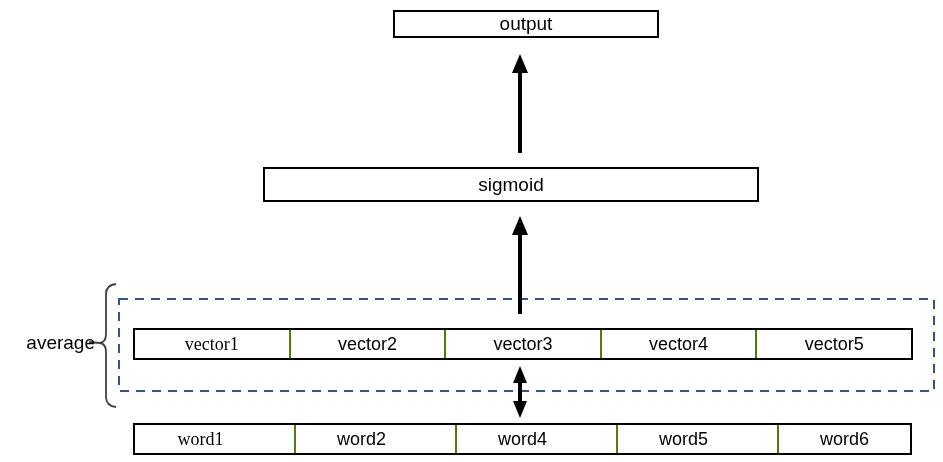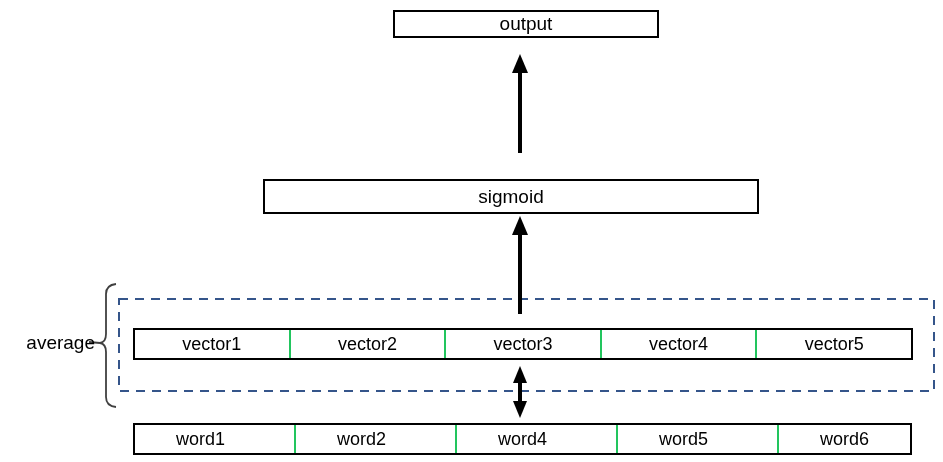--- a/index.html
+++ b/index.html
@@ -6,32 +6,32 @@
   .canvas {
     position:relative; width:943px; height:462px; background:#ffffff;
     font-family:"Liberation Sans", sans-serif; color:#000; overflow:hidden;padding-left:44px;
   }
   .box {
     position:absolute; box-sizing:border-box; border:2px solid #000000;
     background:#ffffff; display:flex; align-items:center; justify-content:center;
     font-size:19px;
   }
   .box-output  { left:393px; top:10px;  width:266px; height:28px; }
-  .box-sigmoid { left:263px; top:179px; width:496px; height:35px; }
+  .box-sigmoid { left:263px; top:167px; width:496px; height:35px; }
   .row {
     position:absolute; box-sizing:border-box; border:2px solid #000000;
     background:#ffffff; display:flex;
   }
   .row-vectors { left:133px; top:328px; width:780px; height:32px; }
   .row-words   { left:133px; top:423px; width:779px; height:32px;gap:28px; }
   .cell {
     flex:1; display:flex; align-items:center; justify-content:center;
-    font-size:18px; border-left:2px solid #22c55e; box-sizing:border-box;
+    font-size:18px; border-left:2px solid #4d7c0f; box-sizing:border-box;
   }
-  .cell:first-child { border-left:none; }
+  .cell:first-child { border-left:none;font-family:Liberation Serif, serif; }
   .avg-label {
     position:absolute; left:5px; top:332px; width:90px; text-align:right;
     font-size:19px;
   }
   .svg-layer { position:absolute; left:0; top:0; width:943px; height:462px; pointer-events:none; }
 </style>
 </head>
 <body>
 
 <div class="canvas">

